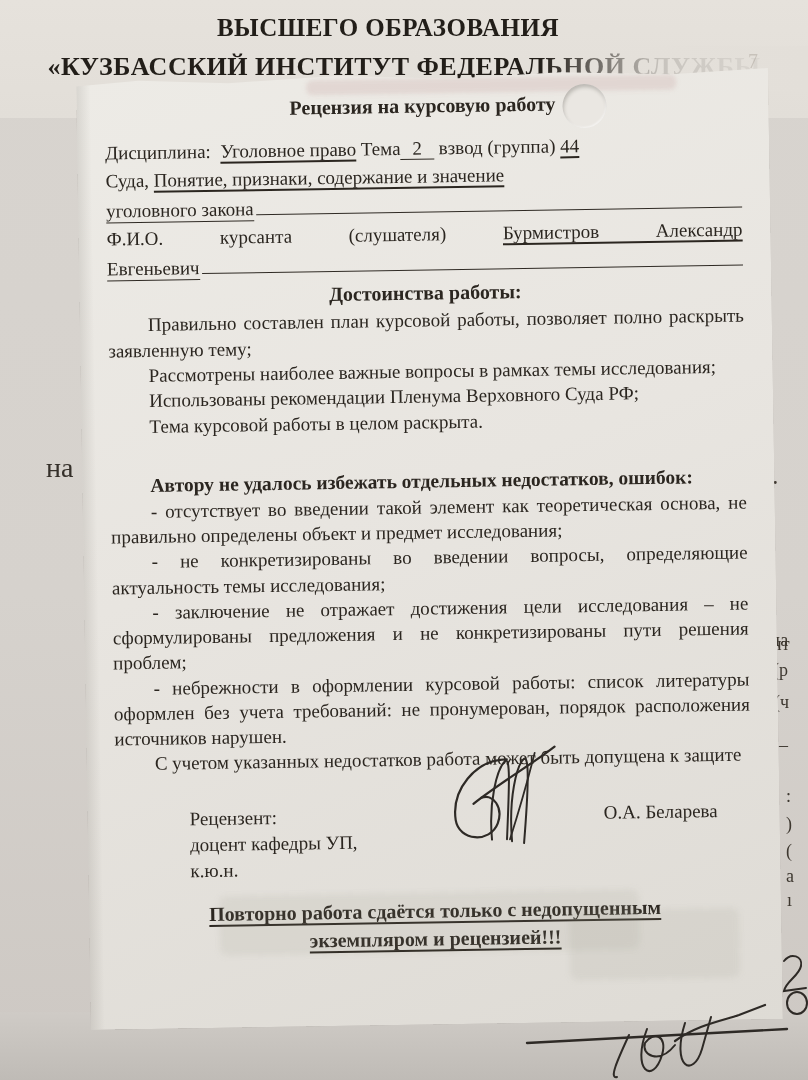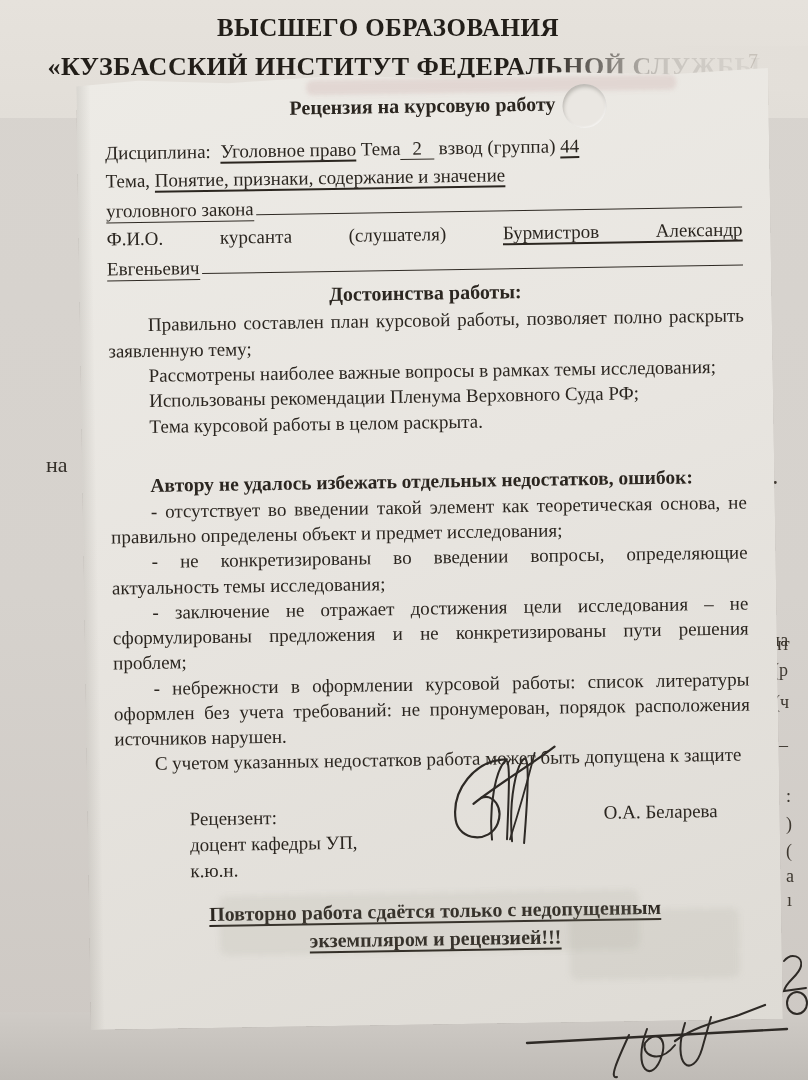--- a/index.html
+++ b/index.html
@@ -31,21 +31,21 @@
   .header-fade {
     position:absolute; left:540px; top:46px; width:268px; height:46px;
     background:linear-gradient(90deg, rgba(230,226,220,0) 0%, rgba(228,224,218,.85) 45%, #e3dfd9 100%);
   }
   .desk-bottom {
     position:absolute; left:0; top:1012px; width:808px; height:68px;
     background:linear-gradient(180deg,#cfcbc6 0%,#bfbbb6 100%); z-index:1;
   }
   .ghost-num { position:absolute; font-size:20px; color:#8a8076; opacity:.30; z-index:1; }
   .left-fragment {
-    position:absolute; left:46px; top:452px; font-size:22px; color:#35302a; z-index:1;
+    position:absolute; left:46px; top:452px; font-size:28px; color:#35302a; z-index:1;
   }
   .right-fragments { position:absolute; z-index:1; }
   .right-frag { position:absolute; font-size:18px; color:#3e3830; }
   .page-crease {
     position:absolute; left:760px; top:420px; width:1px; height:590px;
     background:rgba(110,104,96,.30); transform:rotate(1.1deg); z-index:1;
   }
 
   
   .sheet {
@@ -149,21 +149,21 @@
 
   <div class="field-line">
     <span>Дисциплина:</span>&nbsp;
     <span class="u">Уголовное право</span>
     <span>Тема</span><span class="uu pad-num">2</span>
     <span>взвод (группа)</span>
     <span class="u">44</span>
   </div>
 
   <div class="field-line">
-    <span>Тема,</span>
+    <span>Суда,</span>
     <span class="u">Понятие, признаки, содержание и значение</span>
   </div>
   <div class="fill-row">
     <span class="uu">уголовного закона</span>
     <span class="fill"></span>
   </div>
 
   <div class="justify-last">
     <span>Ф.И.О. курсанта (слушателя)</span>
     <span class="u">Бурмистров Александр</span>

